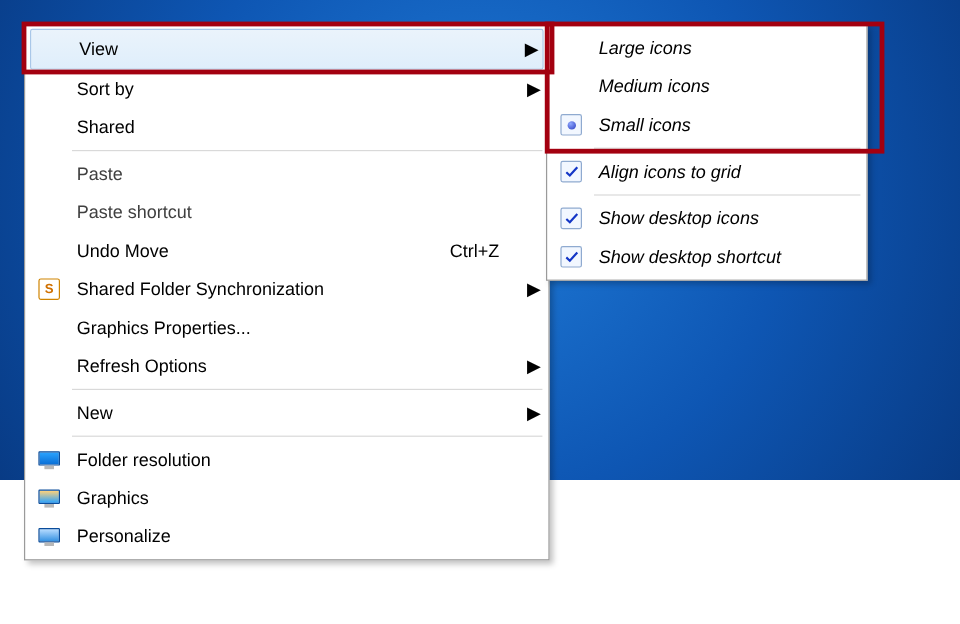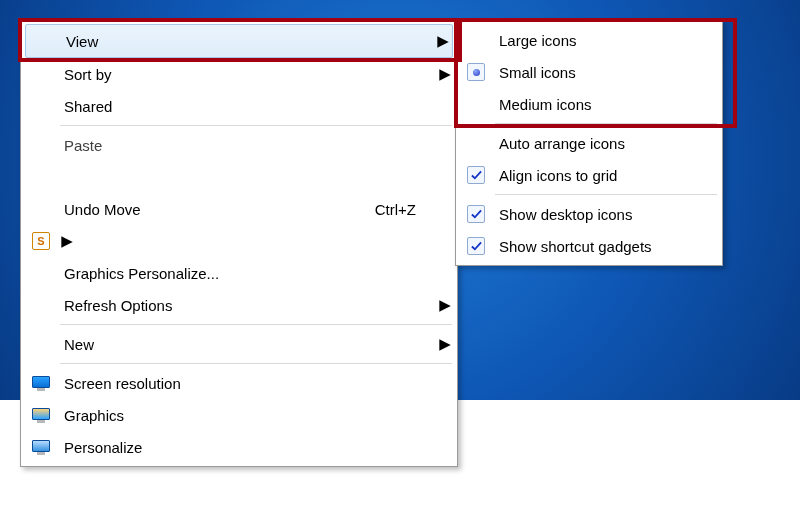--- a/index.html
+++ b/index.html
@@ -26,20 +26,21 @@
   }
   .menu.main {
     left: 20px;
     top: 20px;
     width: 430px;
   }
   .menu.sub {
     left: 455px;
     top: 20px;
     width: 260px;
+    font-style: italic;
   }
   .row {
     display: flex;
     align-items: center;
     height: 32px;
     position: relative;
   }
   .row .gutter {
     width: 34px;
     height: 100%;
@@ -193,40 +194,42 @@
     <div class="sep"></div>
 
     <div class="row disabled">
       <span class="gutter"></span>
       <span class="label">Paste</span>
       <span class="arrow"></span>
     </div>
 
     <div class="row disabled">
       <span class="gutter"></span>
+      <span class="label">Paste shortcut</span>
       <span class="arrow"></span>
     </div>
 
     <div class="row">
       <span class="gutter"></span>
       <span class="label">Undo Move</span>
       <span class="accel">Ctrl+Z</span>
       <span class="arrow"></span>
     </div>
 
     <div class="row">
       <span class="gutter">
         <span class="ico-s">S</span>
       </span>
-      <span class="arrow">▶</span>
-    </div>
-
-    <div class="row">
-      <span class="gutter"></span>
-      <span class="label">Graphics Personalize...</span>
+      <span class="label">Shared Folder Synchronization</span>
+      <span class="arrow">▶</span>
+    </div>
+
+    <div class="row">
+      <span class="gutter"></span>
+      <span class="label">Graphics Properties...</span>
       <span class="arrow"></span>
     </div>
 
     <div class="row">
       <span class="gutter"></span>
       <span class="label">Refresh Options</span>
       <span class="arrow">▶</span>
     </div>
 
     <div class="sep"></div>
@@ -236,21 +239,21 @@
       <span class="label">New</span>
       <span class="arrow">▶</span>
     </div>
 
     <div class="sep"></div>
 
     <div class="row">
       <span class="gutter">
           <span class="ico-monitor"></span>
         </span>
-      <span class="label">Screen resolution</span>
+      <span class="label">Folder resolution</span>
       <span class="arrow"></span>
     </div>
 
     <div class="row">
       <span class="gutter">
           <span class="ico-monitor gad"></span>
         </span>
       <span class="label">Graphics</span>
       <span class="arrow"></span>
     </div>
@@ -266,37 +269,33 @@
   </div>
 
   <div class="menu sub">
 
     <div class="row">
       <span class="gutter"></span>
       <span class="label">Large icons</span>
     </div>
 
     <div class="row">
+      <span class="gutter"></span>
+      <span class="label">Medium icons</span>
+    </div>
+
+    <div class="row">
       <span class="gutter">
           <span class="ico-radio"></span>
         </span>
       <span class="label">Small icons</span>
     </div>
 
-    <div class="row">
-      <span class="gutter"></span>
-      <span class="label">Medium icons</span>
-    </div>
-
-    <div class="sep"></div>
-
-    <div class="row">
-      <span class="gutter"></span>
-      <span class="label">Auto arrange icons</span>
-    </div>
+    <div class="sep"></div>
+
 
     <div class="row">
       <span class="gutter">
         <span class="ico-check">
           <svg viewBox="0 0 12 12">
               <path d="M1 6 L4.2 9 L11 1.5" fill="none" stroke="#1436c6" stroke-width="2"></path>
             </svg>
         </span>
       </span>
       <span class="label">Align icons to grid</span>
@@ -316,21 +315,21 @@
     </div>
 
     <div class="row">
       <span class="gutter">
         <span class="ico-check">
           <svg viewBox="0 0 12 12">
               <path d="M1 6 L4.2 9 L11 1.5" fill="none" stroke="#1436c6" stroke-width="2"></path>
             </svg>
         </span>
       </span>
-      <span class="label">Show shortcut gadgets</span>
+      <span class="label">Show desktop shortcut</span>
     </div>
 
   </div>
 
   <div class="callout-main"></div>
   <div class="callout-sub"></div>
 
 </div>
 
 </body></html>

